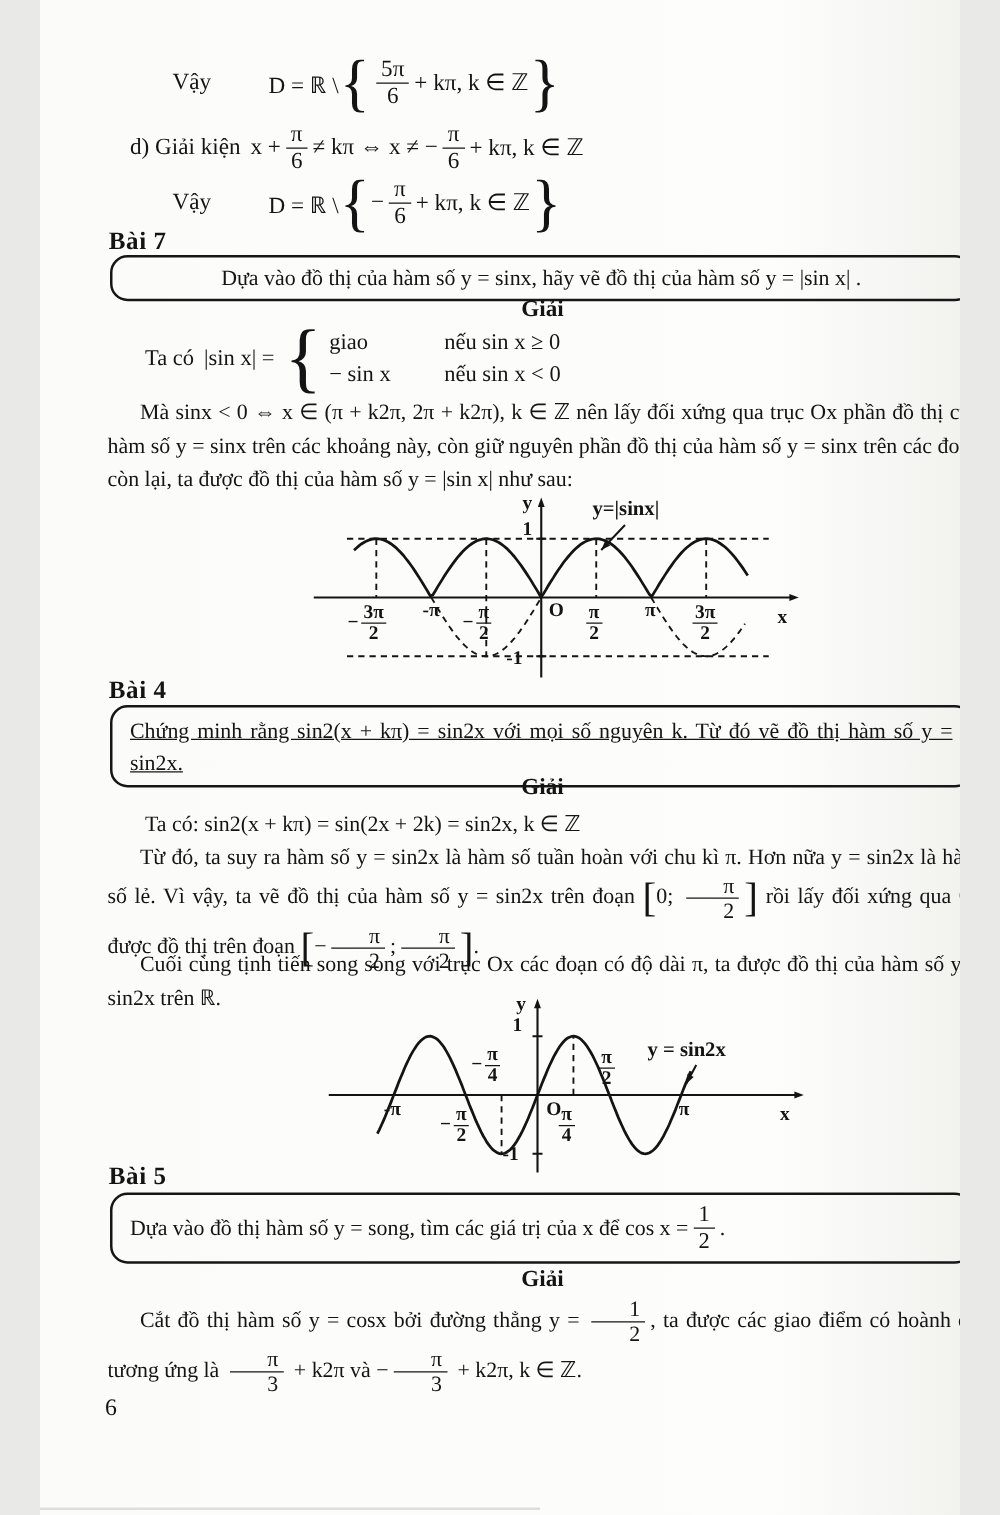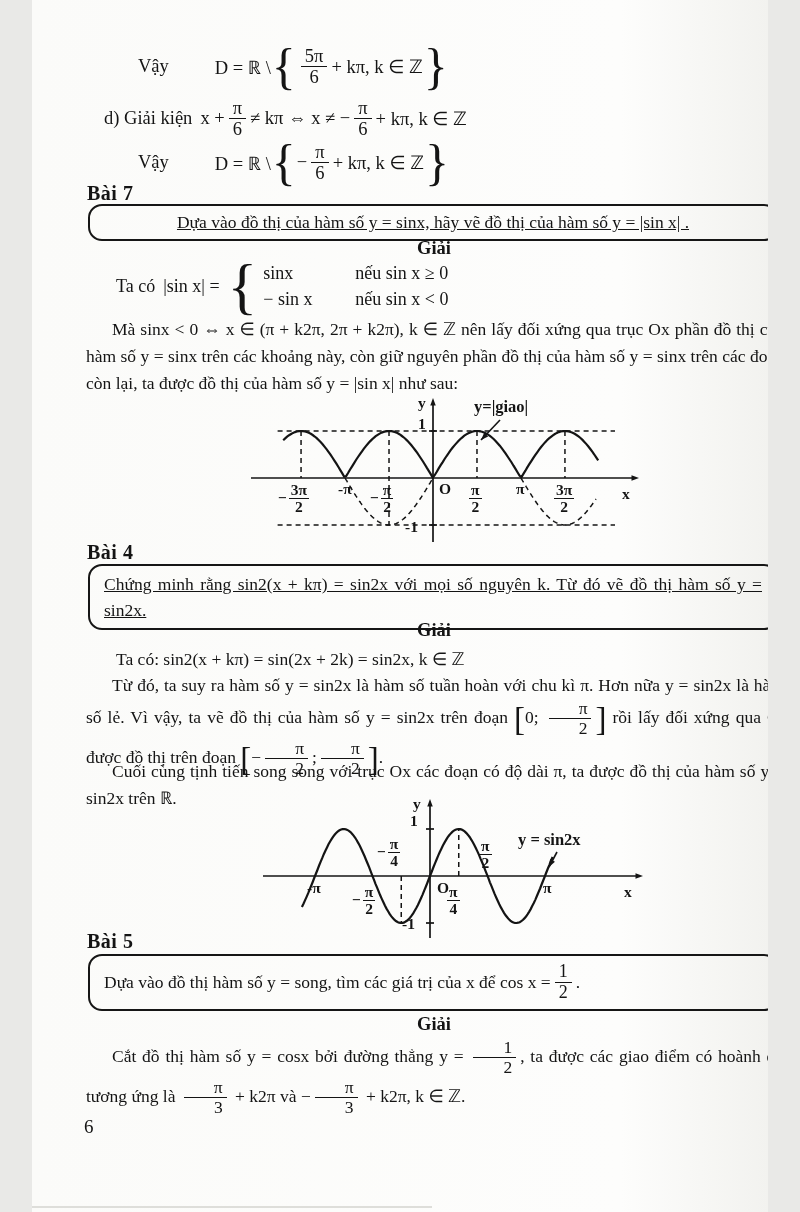--- a/index.html
+++ b/index.html
@@ -78,32 +78,32 @@
     <span class="frac">
         <span class="fn">π</span>
         <span class="fd">6</span>
       </span>
     <span>+ kπ, k ∈ ℤ</span>
     <span class="brace">}</span>
   </div>
 
   <div class="abs bai" style="top:182px;left:55px;">Bài 7</div>
   <div class="abs pbox" style="top:204px;left:56px;width:658px;padding:3px 14px;">
-    <div class="para" style="text-align:center;text-decoration:underline;">Dựa vào đồ thị của hàm số y = sinx, hãy vẽ đồ thị của hàm số  y = |sin x| .</div>
+    <div class="para" style="text-align:center;">Dựa vào đồ thị của hàm số y = sinx, hãy vẽ đồ thị của hàm số  y = |sin x| .</div>
   </div>
   <div class="abs giai" style="top:238px;left:54px;">Giải</div>
 
   <div class="abs pw" style="top:260px;left:84px;">
     <span>Ta có</span>
     <span style="width:8px"></span>
     <span>|sin x| =</span>
     <span class="pwbrace">{</span>
     <span class="pwcol">
       <span class="pwrow">
-        <span class="pwexpr">sinx</span>
+        <span class="pwexpr">giao</span>
         <span>nếu  sin x ≥ 0</span>
       </span>
       <span class="pwrow">
         <span class="pwexpr">− sin x</span>
         <span>nếu  sin x &lt; 0</span>
       </span>
     </span>
   </div>
 
   <div class="abs para indent" style="top:316px;left:54px;width:698px;">Mà sinx &lt; 0 ⇔ x ∈ (π + k2π, 2π + k2π), k ∈ ℤ nên lấy đối xứng qua trục Ox phần đồ thị của hàm số y = sinx trên các khoảng này, còn giữ nguyên phần đồ thị của hàm số y = sinx trên các đoạn còn lại, ta được đồ thị của hàm số  y = |sin x|  như sau:</div>
@@ -124,21 +124,21 @@
         <line x1="316.94719999999995" y1="37" x2="316.94719999999995" y2="84" stroke="#141414" stroke-width="1.5" stroke-dasharray="5 4"></line>
         <path d="M35.2 46.2L37.2 44.4L39.1 42.7L41.1 41.2L43.1 40.0L45.0 38.9L47.0 38.1L49.0 37.5L51.0 37.1L52.9 37.0L54.9 37.1L56.9 37.4L58.8 38.0L60.8 38.8L62.8 39.8L64.7 41.0L66.7 42.5L68.7 44.1L70.6 46.0L72.6 48.0L74.6 50.2L76.5 52.6L78.5 55.1L80.5 57.8L82.5 60.6L84.4 63.5L86.4 66.6L88.4 69.7L90.3 72.8L92.3 76.1L94.3 79.4L96.2 82.7L98.2 82.0L100.2 78.8L102.1 75.5L104.1 72.3L106.1 69.1L108.0 66.0L110.0 63.0L112.0 60.1L114.0 57.3L115.9 54.7L117.9 52.1L119.9 49.8L121.8 47.6L123.8 45.6L125.8 43.8L127.7 42.2L129.7 40.8L131.7 39.6L133.6 38.6L135.6 37.9L137.6 37.4L139.5 37.1L141.5 37.0L143.5 37.2L145.5 37.6L147.4 38.2L149.4 39.1L151.4 40.2L153.3 41.5L155.3 43.0L157.3 44.7L159.2 46.6L161.2 48.7L163.2 51.0L165.1 53.4L167.1 56.0L169.1 58.7L171.0 61.5L173.0 64.5L175.0 67.5L177.0 70.7L178.9 73.9L180.9 77.1L182.9 80.4L184.8 83.7L186.8 81.0L188.8 77.7L190.7 74.4L192.7 71.2L194.7 68.1L196.6 65.0L198.6 62.0L200.6 59.2L202.5 56.4L204.5 53.8L206.5 51.4L208.5 49.1L210.4 47.0L212.4 45.0L214.4 43.3L216.3 41.7L218.3 40.4L220.3 39.3L222.2 38.4L224.2 37.7L226.2 37.2L228.1 37.0L230.1 37.0L232.1 37.3L234.0 37.8L236.0 38.5L238.0 39.4L240.0 40.6L241.9 41.9L243.9 43.5L245.9 45.3L247.8 47.2L249.8 49.4L251.8 51.7L253.7 54.2L255.7 56.8L257.7 59.6L259.6 62.5L261.6 65.5L263.6 68.5L265.5 71.7L267.5 74.9L269.5 78.2L271.5 81.5L273.4 83.2L275.4 79.9L277.4 76.7L279.3 73.4L281.3 70.2L283.3 67.1L285.2 64.1L287.2 61.1L289.2 58.3L291.1 55.6L293.1 53.0L295.1 50.6L297.0 48.4L299.0 46.3L301.0 44.4L303.0 42.8L304.9 41.3L306.9 40.0L308.9 38.9L310.8 38.1L312.8 37.5L314.8 37.1L316.7 37.0L318.7 37.1L320.7 37.4L322.6 38.0L324.6 38.7L326.6 39.8L328.5 41.0L330.5 42.4L332.5 44.0L334.5 45.9L336.4 47.9L338.4 50.1L340.4 52.5L342.3 55.0L344.3 57.7L346.3 60.5L348.2 63.4L350.2 66.4" fill="none" stroke="#141414" stroke-width="2.2"></path>
         <path d="M97.0 84.0L97.6 84.9L98.1 85.8L98.7 86.7L99.2 87.7L99.8 88.6L100.3 89.5L100.8 90.4L101.4 91.3L101.9 92.2L102.5 93.1L103.0 94.0L103.6 94.9L104.1 95.8L104.7 96.6L105.2 97.5L105.7 98.4L106.3 99.3L106.8 100.1L107.4 101.0L107.9 101.8L108.5 102.7L109.0 103.5L109.6 104.3L110.1 105.1L110.6 106.0L111.2 106.8L111.7 107.6L112.3 108.3L112.8 109.1L113.4 109.9L113.9 110.6L114.5 111.4L115.0 112.1L115.5 112.9L116.1 113.6L116.6 114.3L117.2 115.0L117.7 115.7L118.3 116.3L118.8 117.0L119.4 117.6L119.9 118.3L120.4 118.9L121.0 119.5L121.5 120.1L122.1 120.7L122.6 121.2L123.2 121.8L123.7 122.3L124.3 122.8L124.8 123.3L125.4 123.8L125.9 124.3L126.4 124.8L127.0 125.2L127.5 125.7L128.1 126.1L128.6 126.5L129.2 126.8L129.7 127.2L130.3 127.6L130.8 127.9L131.3 128.2L131.9 128.5L132.4 128.8L133.0 129.1L133.5 129.3L134.1 129.6L134.6 129.8L135.2 130.0L135.7 130.2L136.2 130.3L136.8 130.5L137.3 130.6L137.9 130.7L138.4 130.8L139.0 130.9L139.5 130.9L140.1 131.0L140.6 131.0L141.1 131.0L141.7 131.0L142.2 131.0L142.8 130.9L143.3 130.8L143.9 130.8L144.4 130.7L145.0 130.5L145.5 130.4L146.0 130.2L146.6 130.1L147.1 129.9L147.7 129.7L148.2 129.5L148.8 129.2L149.3 129.0L149.9 128.7L150.4 128.4L150.9 128.1L151.5 127.8L152.0 127.4L152.6 127.1L153.1 126.7L153.7 126.3L154.2 125.9L154.8 125.5L155.3 125.0L155.8 124.6L156.4 124.1L156.9 123.6L157.5 123.1L158.0 122.6L158.6 122.1L159.1 121.5L159.7 121.0L160.2 120.4L160.7 119.8L161.3 119.2L161.8 118.6L162.4 118.0L162.9 117.3L163.5 116.7L164.0 116.0L164.6 115.3L165.1 114.7L165.6 114.0L166.2 113.3L166.7 112.5L167.3 111.8L167.8 111.1L168.4 110.3L168.9 109.5L169.5 108.8L170.0 108.0L170.5 107.2L171.1 106.4L171.6 105.6L172.2 104.8L172.7 104.0L173.3 103.1L173.8 102.3L174.4 101.4L174.9 100.6L175.4 99.7L176.0 98.9L176.5 98.0L177.1 97.1L177.6 96.2L178.2 95.4L178.7 94.5L179.3 93.6L179.8 92.7L180.3 91.8L180.9 90.9L181.4 90.0L182.0 89.1L182.5 88.1L183.1 87.2L183.6 86.3L184.2 85.4" fill="none" stroke="#141414" stroke-width="1.5" stroke-dasharray="5 4"></path>
         <path d="M273.0 84.0L273.4 84.8L273.9 85.6L274.4 86.4L274.8 87.1L275.3 87.9L275.8 88.7L276.2 89.5L276.7 90.3L277.2 91.1L277.7 91.8L278.1 92.6L278.6 93.4L279.1 94.1L279.5 94.9L280.0 95.7L280.5 96.4L280.9 97.2L281.4 97.9L281.9 98.7L282.3 99.4L282.8 100.2L283.3 100.9L283.7 101.7L284.2 102.4L284.7 103.1L285.2 103.8L285.6 104.5L286.1 105.2L286.6 105.9L287.0 106.6L287.5 107.3L288.0 108.0L288.4 108.7L288.9 109.3L289.4 110.0L289.8 110.6L290.3 111.3L290.8 111.9L291.2 112.6L291.7 113.2L292.2 113.8L292.7 114.4L293.1 115.0L293.6 115.6L294.1 116.2L294.5 116.7L295.0 117.3L295.5 117.8L295.9 118.4L296.4 118.9L296.9 119.4L297.3 119.9L297.8 120.4L298.3 120.9L298.7 121.4L299.2 121.9L299.7 122.3L300.2 122.8L300.6 123.2L301.1 123.7L301.6 124.1L302.0 124.5L302.5 124.9L303.0 125.3L303.4 125.6L303.9 126.0L304.4 126.3L304.8 126.7L305.3 127.0L305.8 127.3L306.2 127.6L306.7 127.9L307.2 128.2L307.7 128.4L308.1 128.7L308.6 128.9L309.1 129.1L309.5 129.4L310.0 129.6L310.5 129.7L310.9 129.9L311.4 130.1L311.9 130.2L312.3 130.4L312.8 130.5L313.3 130.6L313.7 130.7L314.2 130.8L314.7 130.8L315.1 130.9L315.6 130.9L316.1 131.0L316.6 131.0L317.0 131.0L317.5 131.0L318.0 131.0L318.4 130.9L318.9 130.9L319.4 130.8L319.8 130.7L320.3 130.7L320.8 130.6L321.2 130.4L321.7 130.3L322.2 130.2L322.6 130.0L323.1 129.9L323.6 129.7L324.1 129.5L324.5 129.3L325.0 129.1L325.5 128.8L325.9 128.6L326.4 128.3L326.9 128.1L327.3 127.8L327.8 127.5L328.3 127.2L328.7 126.9L329.2 126.6L329.7 126.2L330.1 125.9L330.6 125.5L331.1 125.1L331.6 124.7L332.0 124.3L332.5 123.9L333.0 123.5L333.4 123.1L333.9 122.6L334.4 122.2L334.8 121.7L335.3 121.3L335.8 120.8L336.2 120.3L336.7 119.8L337.2 119.3L337.6 118.7L338.1 118.2L338.6 117.6L339.1 117.1L339.5 116.5L340.0 116.0L340.5 115.4L340.9 114.8L341.4 114.2L341.9 113.6L342.3 113.0L342.8 112.3L343.3 111.7L343.7 111.1L344.2 110.4L344.7 109.8L345.1 109.1L345.6 108.4L346.1 107.8L346.6 107.1L347.0 106.4L347.5 105.7L348.0 105.0" fill="none" stroke="#141414" stroke-width="1.5" stroke-dasharray="5 4"></path>
         <line x1="252" y1="26" x2="233" y2="46" stroke="#141414" stroke-width="1.6"></line>
         <polygon points="233,46 236.18713387460008,38.66227707899946 240.16474533357558,42.44100796502618" fill="#141414"></polygon>
       </svg>
     <div id="fig1labels">
         <div class="flabel" style="left: 170px; top: 1px;">y</div>
         <div class="flabel" style="left: 170px; top: 22px;">1</div>
-        <div class="flabel curve" style="left: 226px; top: 5px;">y=|giao|</div>
+        <div class="flabel curve" style="left: 226px; top: 5px;">y=|sinx|</div>
         <div class="flabel" style="left: 30px; top: 88px;">
           <span class="flabel-inner">
             <span class="pre">−</span>
             <span class="frac">
               <span class="fn">3π</span>
               <span class="fd">2</span>
             </span>
           </span>
         </div>
         <div class="flabel" style="left: 90px; top: 87px;">-π</div>

